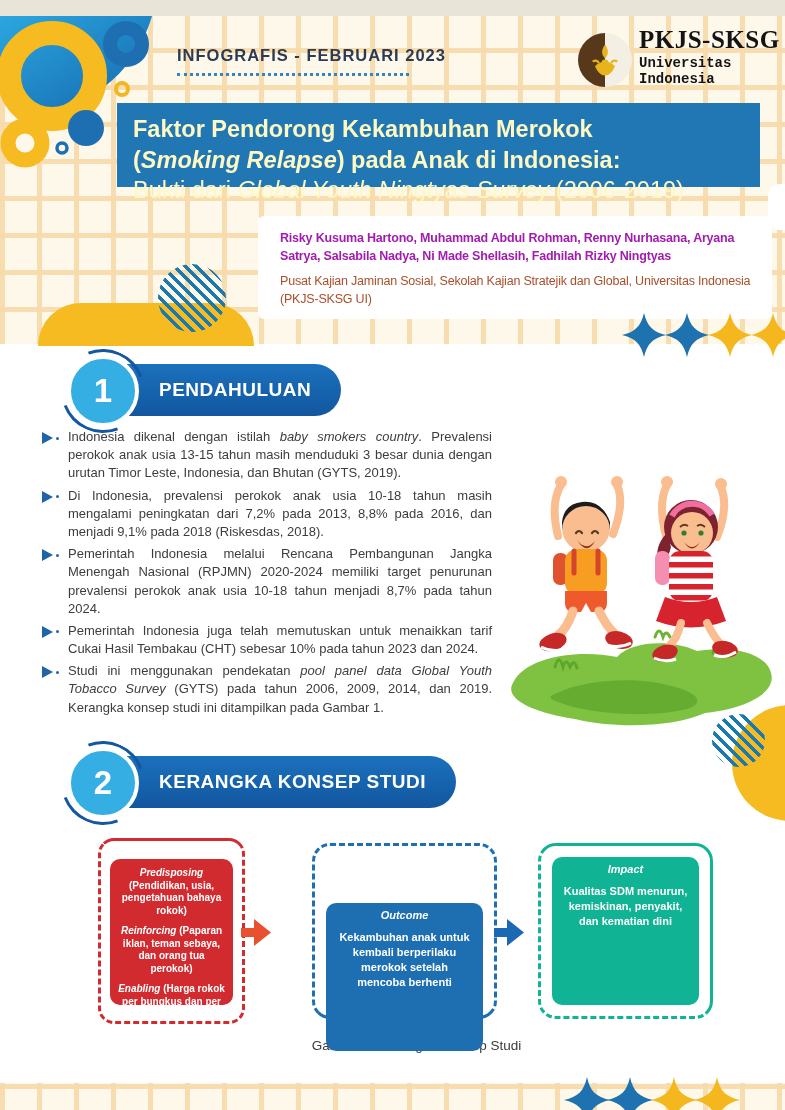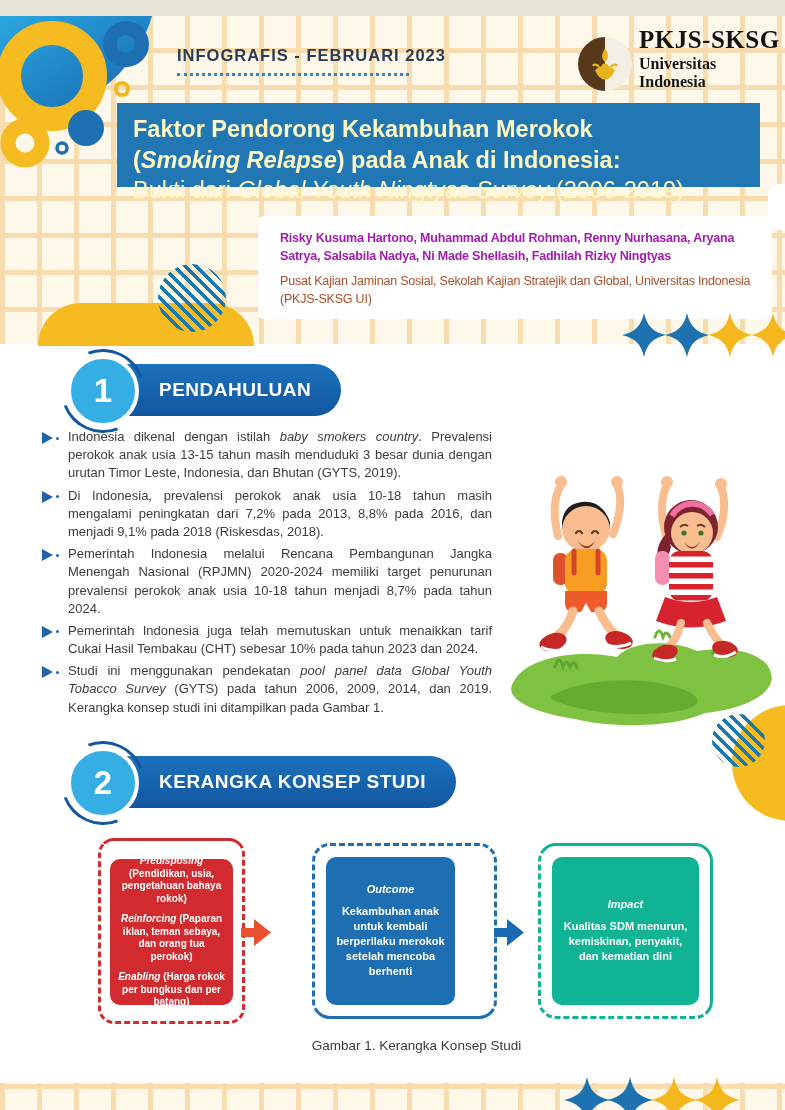--- a/index.html
+++ b/index.html
@@ -13,21 +13,21 @@
   .abs{position:absolute;}
   em{font-style:italic;}
 
   
   .kicker{position:absolute;left:177px;top:30px;z-index:3;color:#2b3b55;font-size:16.5px;font-weight:bold;letter-spacing:1px;}
   .kicker-dots{position:absolute;left:177px;top:57px;width:232px;border-bottom:3px dotted #3584c4;z-index:3;}
   .logo-wrap{position:absolute;left:578px;top:11px;z-index:3;display:flex;align-items:flex-end;}
   .logo-circle{width:54px;height:54px;border-radius:50%;background:linear-gradient(90deg,#57381b 0 50%,#f3efe4 50% 100%);display:flex;align-items:center;justify-content:center;flex:0 0 auto;}
   .logo-text{margin-left:7px;font-family:"Liberation Serif",serif;color:#141414;}
   .logo-title{font-size:25px;font-weight:bold;letter-spacing:.5px;line-height:1.05;}
-  .logo-sub{font-size:16px;font-weight:bold;margin-top:2px;}
+  .logo-sub{font-size:14px;font-weight:bold;margin-top:2px;font-family:Liberation Mono, monospace;}
 
   
   .title-box{position:absolute;left:117px;top:87px;width:643px;height:84px;background:#2176b4;z-index:3;
     color:#fef9c3;padding:11px 0 0 16px;box-sizing:border-box;}
   .title-line{font-size:23.5px;font-weight:bold;line-height:1.3;white-space:nowrap;}
   .title-line.light{font-weight:normal;}
   .side-capsule{position:absolute;left:768px;top:168px;width:28px;height:46px;background:#fff;border-radius:12px;z-index:3;}
   .author-card{position:absolute;left:258px;top:200px;width:514px;height:103px;background:#fff;border-radius:6px;z-index:2;
     padding:13px 14px 0 22px;box-sizing:border-box;}
   .authors{color:#a21caf;font-size:12.5px;font-weight:bold;line-height:1.45;letter-spacing:-.2px;}
@@ -49,24 +49,24 @@
   .bullets{position:absolute;left:40px;top:412px;width:452px;z-index:3;list-style:none;margin:0;padding:0;}
   .bullets li{position:relative;padding-left:28px;margin-bottom:4px;font-size:13px;line-height:1.4;color:#3d3d3d;text-align:justify;}
   .b-marker{position:absolute;left:2px;top:4px;width:0;height:0;border-left:11px solid #1f63a8;border-top:6px solid transparent;border-bottom:6px solid transparent;}
   .b-marker::after{content:'';position:absolute;left:3px;top:-1.5px;width:3px;height:3px;border-radius:50%;background:#1f63a8;}
 
   
   .dbox-outer{position:absolute;box-sizing:border-box;border-width:3px;z-index:3;}
   .outer-red{left:98px;top:822px;width:147px;height:186px;border-color:#d22b2f;border-style:solid dashed dashed dashed;border-radius:16px;}
   .outer-blue{left:312px;top:827px;width:185px;height:176px;border-color:#1e6fb2;border-style:dashed dashed solid dashed;border-radius:18px;}
   .outer-teal{left:538px;top:827px;width:175px;height:176px;border-color:#10b394;border-style:solid solid dashed dashed;border-radius:18px;}
-  .dbox-inner{position:absolute;box-sizing:border-box;border-radius:10px;z-index:4;color:#fff;display:flex;flex-direction:column;justify-content:center;text-align:center;}
+  .dbox-inner{position:absolute;box-sizing:border-box;border-radius:10px;z-index:4;color:#fff;display:flex;flex-direction:column;justify-content:flex-start;text-align:center;}
   .inner-red{left:110px;top:843px;width:123px;height:146px;background:#d22b2f;padding:4px 6px;}
   .inner-red .ditem{font-size:10px;font-weight:bold;line-height:1.25;margin:4px 0;}
-  .inner-blue{left:326px;top:841px;width:129px;height:148px;background:#1e6fb2;padding:6px 10px;}
+  .inner-blue{left:326px;top:887px;width:157px;height:148px;background:#1e6fb2;padding:6px 10px;}
   .inner-teal{left:552px;top:841px;width:147px;height:148px;background:#10b394;padding:6px 10px;}
   .d-heading{font-size:11px;font-weight:bold;font-style:italic;margin-bottom:9px;}
   .d-body{font-size:11px;font-weight:bold;line-height:1.35;}
   .d-caption{position:absolute;left:108px;top:1022px;width:617px;text-align:center;font-size:13.5px;color:#3a3a3a;z-index:3;}
   .flow-arrow{position:absolute;z-index:5;}
 
   
   .dome{position:absolute;left:38px;top:287px;width:216px;height:43px;background:#f5bb20;border-radius:110px 110px 0 0;z-index:2;}
   .striped-circle{border-radius:50%;background:repeating-linear-gradient(45deg,#1a7ab0 0 3.5px,rgba(255,255,255,0) 3.5px 8px);z-index:2;}
   .sc-top{position:absolute;left:158px;top:248px;width:68px;height:68px;}

